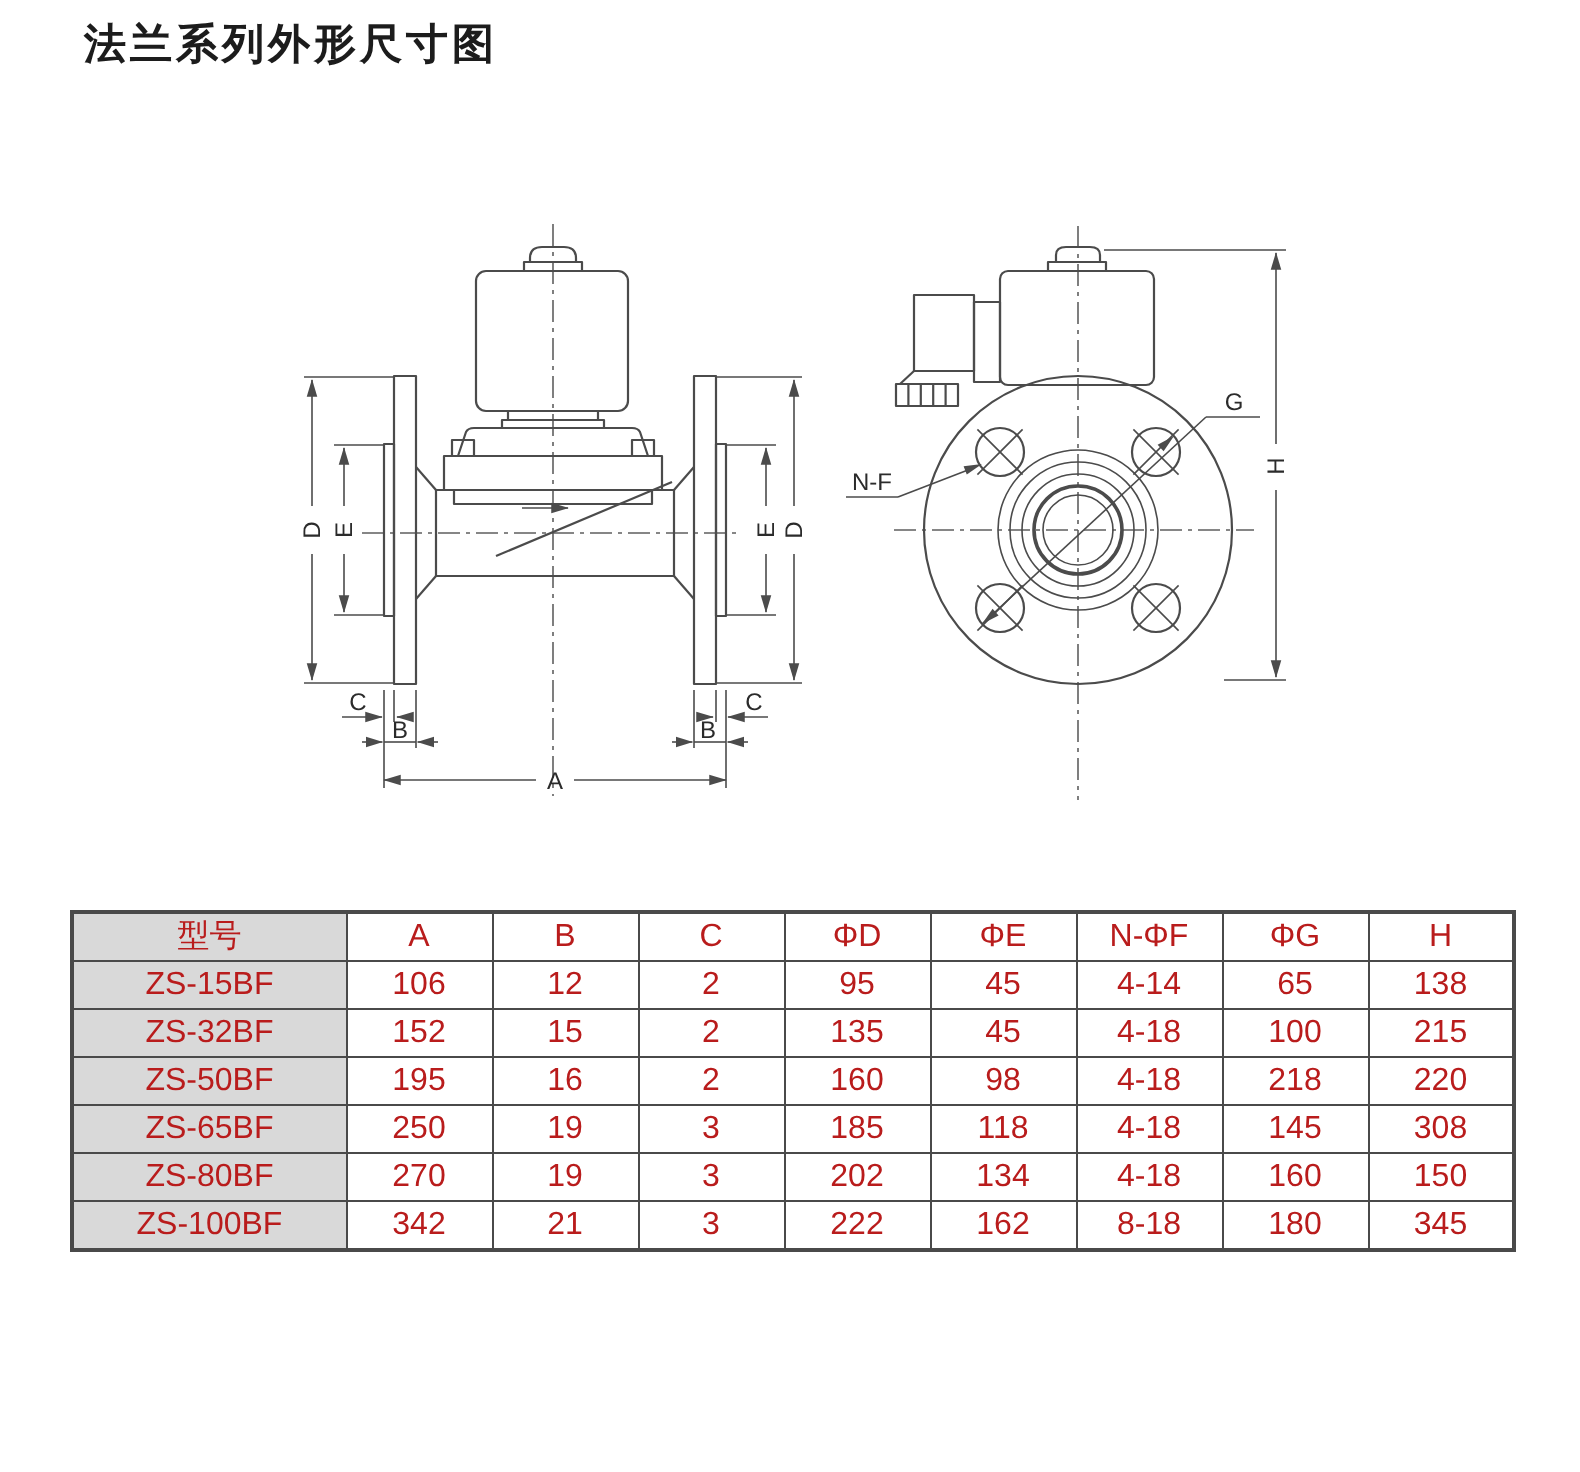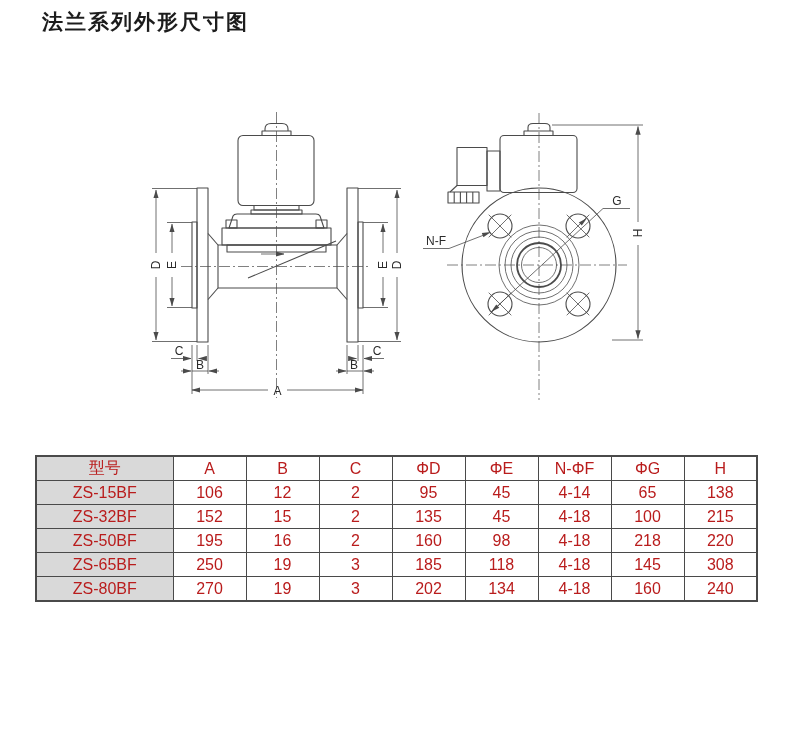--- a/index.html
+++ b/index.html
@@ -309,18 +309,29 @@
         </tr>
         <tr>
           <td class="model-col">ZS-80BF</td>
           <td>270</td>
           <td>19</td>
           <td>3</td>
           <td>202</td>
           <td>134</td>
           <td>4-18</td>
           <td>160</td>
-          <td>240</td>
+          <td>150</td>
+        </tr>
+        <tr>
+          <td class="model-col">ZS-100BF</td>
+          <td>342</td>
+          <td>21</td>
+          <td>3</td>
+          <td>222</td>
+          <td>162</td>
+          <td>8-18</td>
+          <td>180</td>
+          <td>345</td>
         </tr>
       </tbody>
   </table>
 
 </div>
 
 </body></html>

